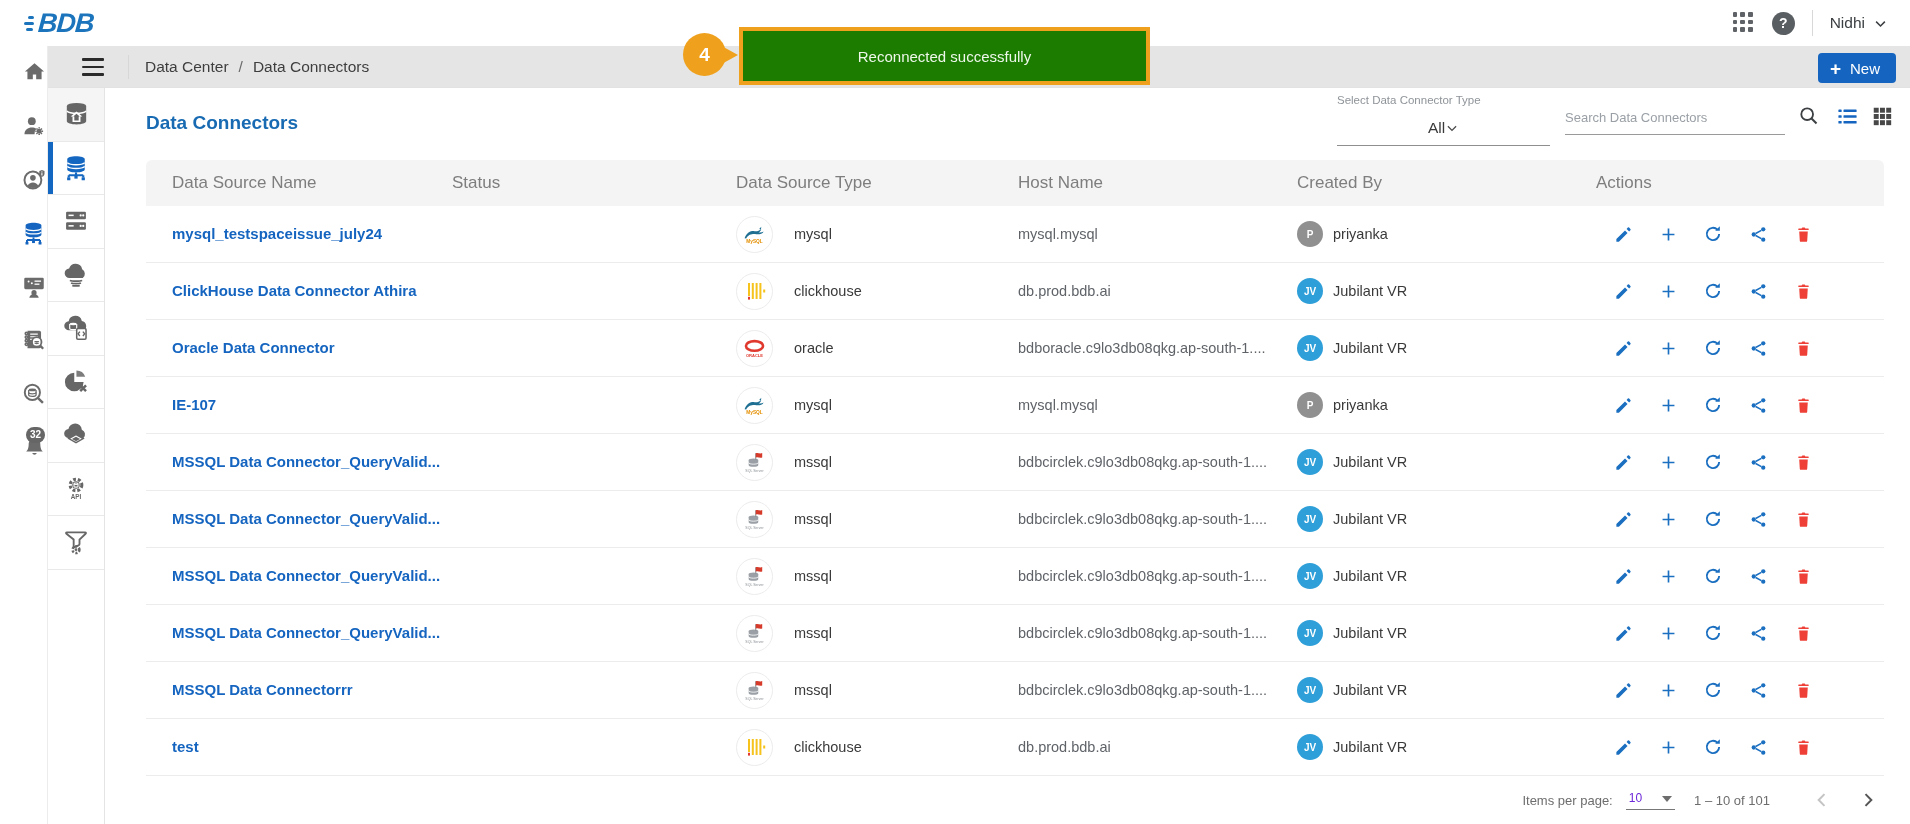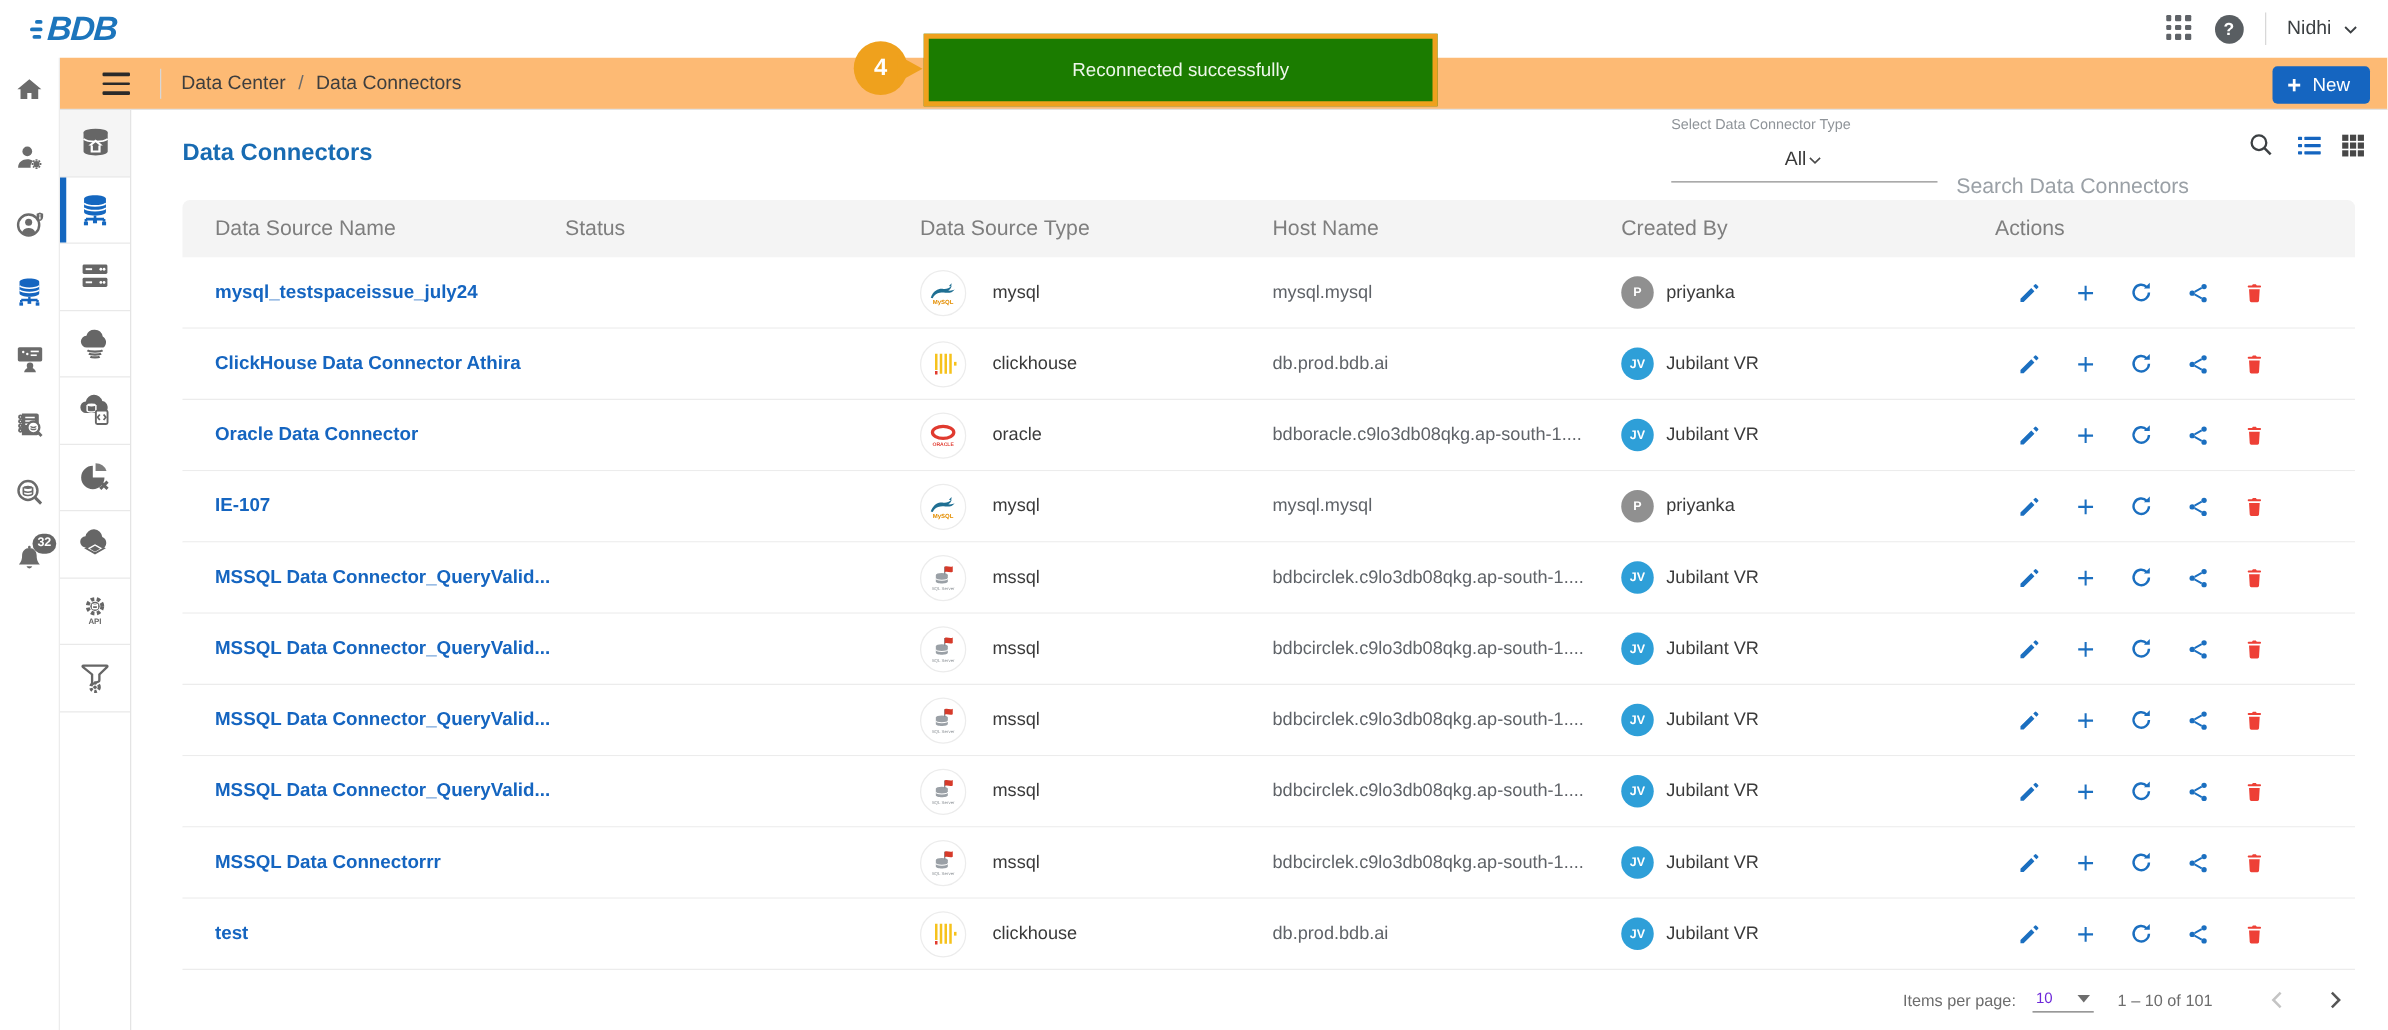--- a/index.html
+++ b/index.html
@@ -21,58 +21,58 @@
   .logo-text { font-size:27px; font-weight:bold; font-style:italic; color:#1c75bc; letter-spacing:-1px; transform:skewX(-4deg); }
   .topbar-right { position:absolute; right:22px; top:0; height:46px; display:flex; align-items:center; gap:17px; }
   .apps-grid { width:22px; height:22px; display:grid; grid-template-columns:repeat(3,4.5px); grid-template-rows:repeat(3,4.5px); gap:3.2px; cursor:pointer; }
   .apps-grid i { background:#5f6368; border-radius:1px; }
   .help-btn { width:23px; height:23px; border-radius:50%; background:#595e62; color:#fff; font-size:14px; font-weight:bold; display:flex; align-items:center; justify-content:center; cursor:pointer; }
   .tb-divider { width:1px; height:26px; background:#d8d8d8; }
   .user-menu { display:flex; align-items:center; gap:8px; cursor:pointer; }
   .user-name { font-size:15.5px; color:#3c4043; }
 
   
-  .crumbbar { position:absolute; top:46px; left:48px; right:0; height:42px; background:#fdba74; border-bottom:1px solid #e2e2e2; z-index:2; }
+  .crumbbar { position:absolute; top:46px; left:48px; right:0; height:42px; background:#e5e5e5; border-bottom:1px solid #e2e2e2; z-index:2; }
   .hamburger { position:absolute; left:34px; top:11px; width:22px; height:20px; display:flex; flex-direction:column; justify-content:space-between; padding:1px 0; cursor:pointer; }
   .hamburger i { height:2.6px; background:#2a2a2a; border-radius:1px; }
   .crumb-vline { position:absolute; left:80px; top:9px; width:1px; height:24px; background:#d7d7d7; }
   .breadcrumb { position:absolute; left:97px; top:0; height:42px; display:flex; align-items:center; gap:10px; font-size:15.5px; color:#3e3e3e; }
   .crumb-link { cursor:pointer; }
   .crumb-sep { color:#6b6b6b; }
   .new-btn { position:absolute; right:14px; top:7px; height:30px; padding:0 16px 0 12px; background:#1565c0; border-radius:4px; color:#fff; font-size:15px; display:flex; align-items:center; gap:9px; cursor:pointer; border:none; }
   .new-btn .plus { font-size:19px; font-weight:bold; line-height:1; }
 
   
   .toast { position:absolute; left:739px; top:27px; width:411px; height:58px; background:#1b7c00; border:4px solid #efa11d; z-index:10; display:flex; align-items:center; justify-content:center; color:#eef7ea; font-size:15px; }
   .marker { position:absolute; left:683px; top:33px; width:43px; height:43px; border-radius:50%; background:#efa11d; color:#fff; display:flex; align-items:center; justify-content:center; font-size:19px; font-weight:bold; z-index:11; }
   .marker::after { content:""; position:absolute; left:35px; top:10.5px; width:0; height:0; border-top:11px solid transparent; border-bottom:11px solid transparent; border-left:20px solid #efa11d; }
 
   
   .rail { position:absolute; top:46px; left:0; bottom:0; width:48px; background:#fff; border-right:1px solid #ececec; z-index:5; }
-  .rail-item { height:53.5px; display:flex; align-items:center; justify-content:center; color:#6b6b6b; cursor:pointer; position:relative; }
+  .rail-item { height:53.5px; display:flex; align-items:center; justify-content:flex-end; color:#6b6b6b; cursor:pointer; position:relative; }
   .rail-item.active { color:#1565c0; }
   .badge { position:absolute; top:6px; right:2px; min-width:19px; height:16px; border-radius:9px; background:#666; color:#fff; font-size:10px; font-weight:bold; display:flex; align-items:center; justify-content:center; padding:0 3px; }
 
   
   .sidebar2 { position:absolute; top:88px; left:48px; bottom:0; width:57px; background:#fff; border-right:1px solid #e4e4e4; z-index:4; }
   .sb-item { height:53.5px; display:flex; align-items:center; justify-content:center; border-bottom:1px solid #e9e9e9; color:#666; cursor:pointer; position:relative; }
   .sb-item.first { background:#f5f5f5; }
   .sb-item.active { color:#1467c0; }
   .sb-item.active::before { content:""; position:absolute; left:0; top:0; bottom:0; width:5px; background:#1467c0; }
 
   
   .main { position:absolute; left:105px; top:88px; right:0; bottom:0; background:#fff; }
   .page-title { position:absolute; left:41px; top:24px; font-size:19px; font-weight:bold; color:#186bb2; }
 
   .type-select { position:absolute; left:1232px; top:6px; width:213px; border-bottom:1px solid #8f8f8f; padding-bottom:8px; cursor:pointer; }
   .type-select .lbl { font-size:11.5px; color:#8f9499; }
   .type-select .val-row { display:flex; align-items:center; justify-content:center; margin-top:13px; }
   .type-select .val { font-size:15.5px; color:#3a3a3a; }
   .search-wrap { position:absolute; left:1460px; top:18px; width:220px; border-bottom:1px solid #9a9a9a; }
-  .search-wrap input { border:none; outline:none; background:transparent; width:100%; font-size:17px; color:#3a3a3a; padding:4px 0 9px 0; font-family:"Liberation Sans",sans-serif;margin-top:29px; }
+  .search-wrap input { border:none; outline:none; background:transparent; width:100%; font-size:13px; color:#3a3a3a; padding:4px 0 9px 0; font-family:"Liberation Sans",sans-serif; }
   .search-wrap input::placeholder { color:#9aa0a6; }
   .icon-btn { position:absolute; top:16px; width:24px; height:24px; display:flex; align-items:center; justify-content:center; cursor:pointer; }
   .search-icon { left:1692px; color:#3c4043; }
   .listview-icon { left:1730px; }
   .gridview-icon { left:1765px; }
 
   
   .table { position:absolute; left:41px; top:72px; width:1738px; }
   .thead, .trow { display:grid; grid-template-columns:280px 284px 282px 279px 299px 1fr; align-items:center; padding-left:26px; }
   .thead { height:46px; background:#f4f4f4; border-radius:6px 6px 0 0; color:#7e7e7e; font-size:17px; }

